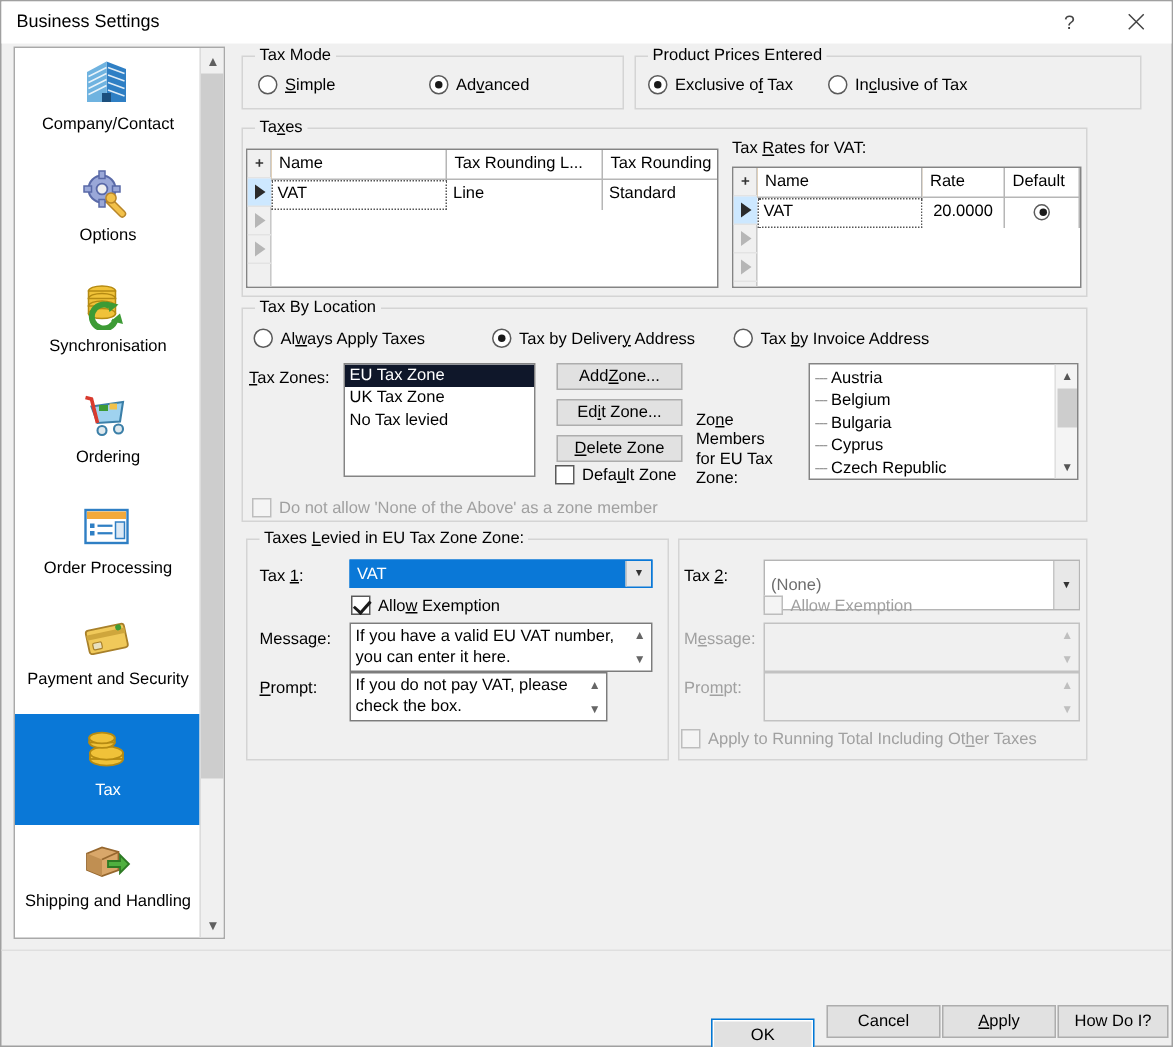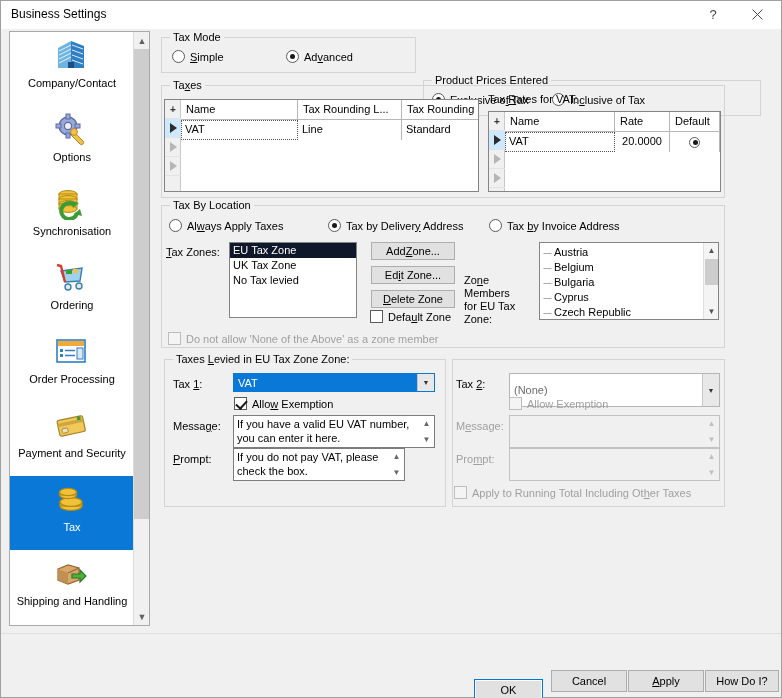--- a/index.html
+++ b/index.html
@@ -400,21 +400,21 @@
     <div class="radio" style="left:10px; top:12px;">
       <span class="rdot"></span>
       <span><span class="u">S</span>imple</span>
     </div>
     <div class="radio" style="left:124px; top:12px;">
       <span class="rdot on"></span>
       <span>Ad<span class="u">v</span>anced</span>
     </div>
   </div>
 
-  <div class="group" style="left:422px; top:36px; width:338px; height:36px;margin-top:43px;">
+  <div class="group" style="left:422px; top:36px; width:338px; height:36px;">
     <span class="legend">Product Prices Entered</span>
     <div class="radio" style="left:8px; top:12px;">
       <span class="rdot on"></span>
       <span>Exclusive o<span class="u">f</span> Tax</span>
     </div>
     <div class="radio" style="left:128px; top:12px;">
       <span class="rdot"></span>
       <span>In<span class="u">c</span>lusive of Tax</span>
     </div>
   </div>

